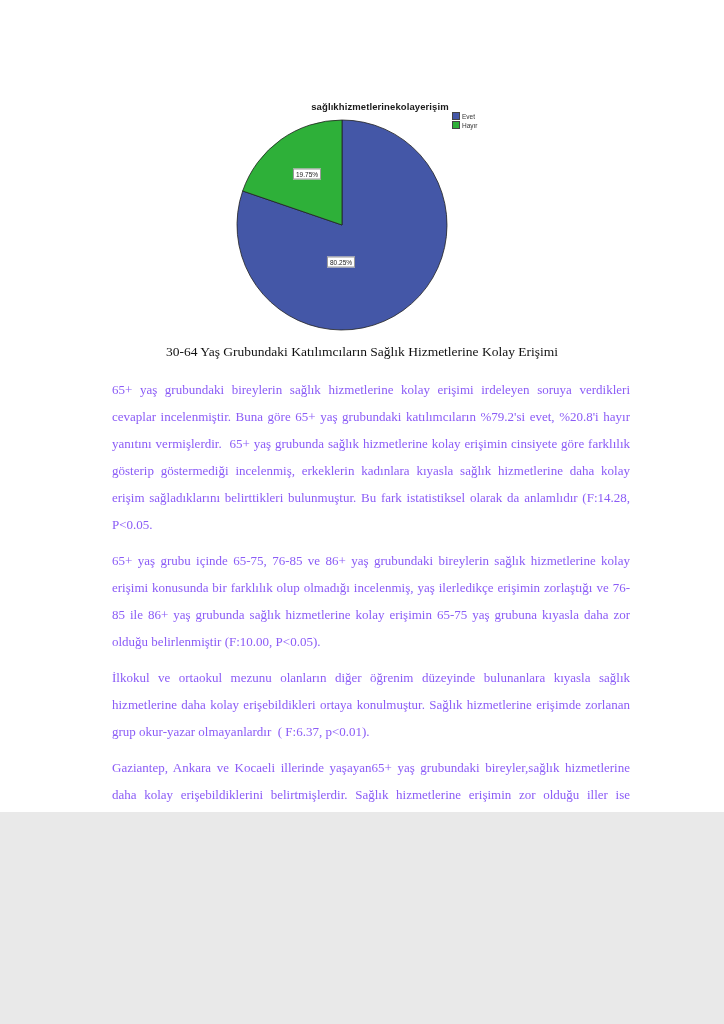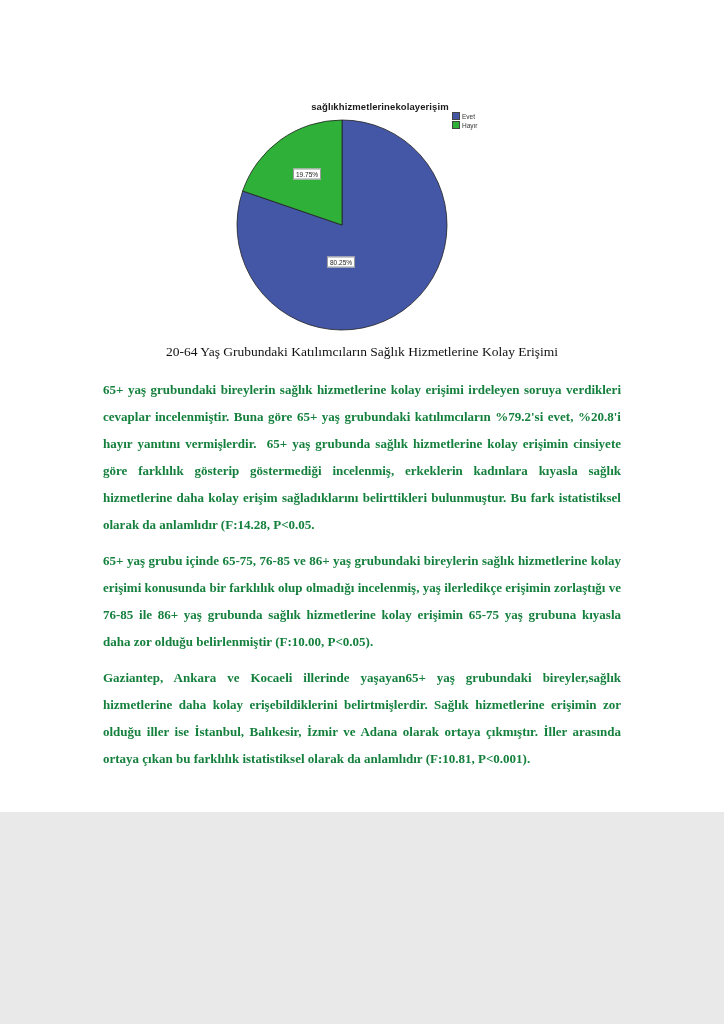--- a/index.html
+++ b/index.html
@@ -55,22 +55,22 @@
 
   
   .caption {
     position: absolute;
     left: 103px; top: 344px; width: 518px;
     text-align: center;
     font-size: 13.5px; color: #111;
   }
   .body-text {
     position: absolute;
-    left: 103px; top: 376px; width: 518px;
-    font-size: 13px; color: #15803d; font-weight: bold;
+    left: 112px; top: 376px; width: 518px;
+    font-size: 13px; color: #8b5cf6;
   }
   .body-text p {
     margin: 0 0 9px 0;
     line-height: 27px;
     text-align: justify;
   }
   .page-number {
     position: absolute;
     left: 600px; top: 942px; width: 50px;
     text-align: right;
@@ -99,23 +99,24 @@
   <div class="pie-wrap">
     <svg width="212" height="212" viewBox="-106 -106 212 212">
         <path d="M0 0 L0.00 -105.00 A105 105 0 1 1 -99.34 -34.01 Z" fill="#4457a7" stroke="#222222" stroke-width="0.8"></path>
         <path d="M0 0 L-99.34 -34.01 A105 105 0 0 1 -0.00 -105.00 Z" fill="#2eb039" stroke="#222222" stroke-width="0.8"></path>
       </svg>
   </div>
 
   <div class="slice-label slice-label-hayir">19.75%</div>
   <div class="slice-label slice-label-evet">80.25%</div>
 
-  <div class="caption">20-64 Yaş Grubundaki Katılımcıların Sağlık Hizmetlerine Kolay Erişimi</div>
+  <div class="caption">30-64 Yaş Grubundaki Katılımcıların Sağlık Hizmetlerine Kolay Erişimi</div>
 
   <div class="body-text">
     <p>65+ yaş grubundaki bireylerin sağlık hizmetlerine kolay erişimi irdeleyen soruya verdikleri cevaplar incelenmiştir. Buna göre 65+ yaş grubundaki katılımcıların %79.2'si evet, %20.8'i hayır yanıtını vermişlerdir.&nbsp; 65+ yaş grubunda sağlık hizmetlerine kolay erişimin cinsiyete göre farklılık gösterip göstermediği incelenmiş, erkeklerin kadınlara kıyasla sağlık hizmetlerine daha kolay erişim sağladıklarını belirttikleri bulunmuştur. Bu fark istatistiksel olarak da anlamlıdır (F:14.28, P&lt;0.05.</p>
     <p>65+ yaş grubu içinde 65-75, 76-85 ve 86+ yaş grubundaki bireylerin sağlık hizmetlerine kolay erişimi konusunda bir farklılık olup olmadığı incelenmiş, yaş ilerledikçe erişimin zorlaştığı ve 76-85 ile 86+ yaş grubunda sağlık hizmetlerine kolay erişimin 65-75 yaş grubuna kıyasla daha zor olduğu belirlenmiştir (F:10.00, P&lt;0.05).</p>
+    <p>İlkokul ve ortaokul mezunu olanların diğer öğrenim düzeyinde bulunanlara kıyasla sağlık hizmetlerine daha kolay erişebildikleri ortaya konulmuştur. Sağlık hizmetlerine erişimde zorlanan grup okur-yazar olmayanlardır&nbsp; ( F:6.37, p&lt;0.01).</p>
     <p>Gaziantep, Ankara ve Kocaeli illerinde yaşayan65+ yaş grubundaki bireyler,sağlık hizmetlerine daha kolay erişebildiklerini belirtmişlerdir. Sağlık hizmetlerine erişimin zor olduğu iller ise İstanbul, Balıkesir, İzmir ve Adana olarak ortaya çıkmıştır. İller arasında ortaya çıkan bu farklılık istatistiksel olarak da anlamlıdır (F:10.81, P&lt;0.001).</p>
   </div>
 
   <div class="page-number">115</div>
 
 </div>
 
 </body></html>

